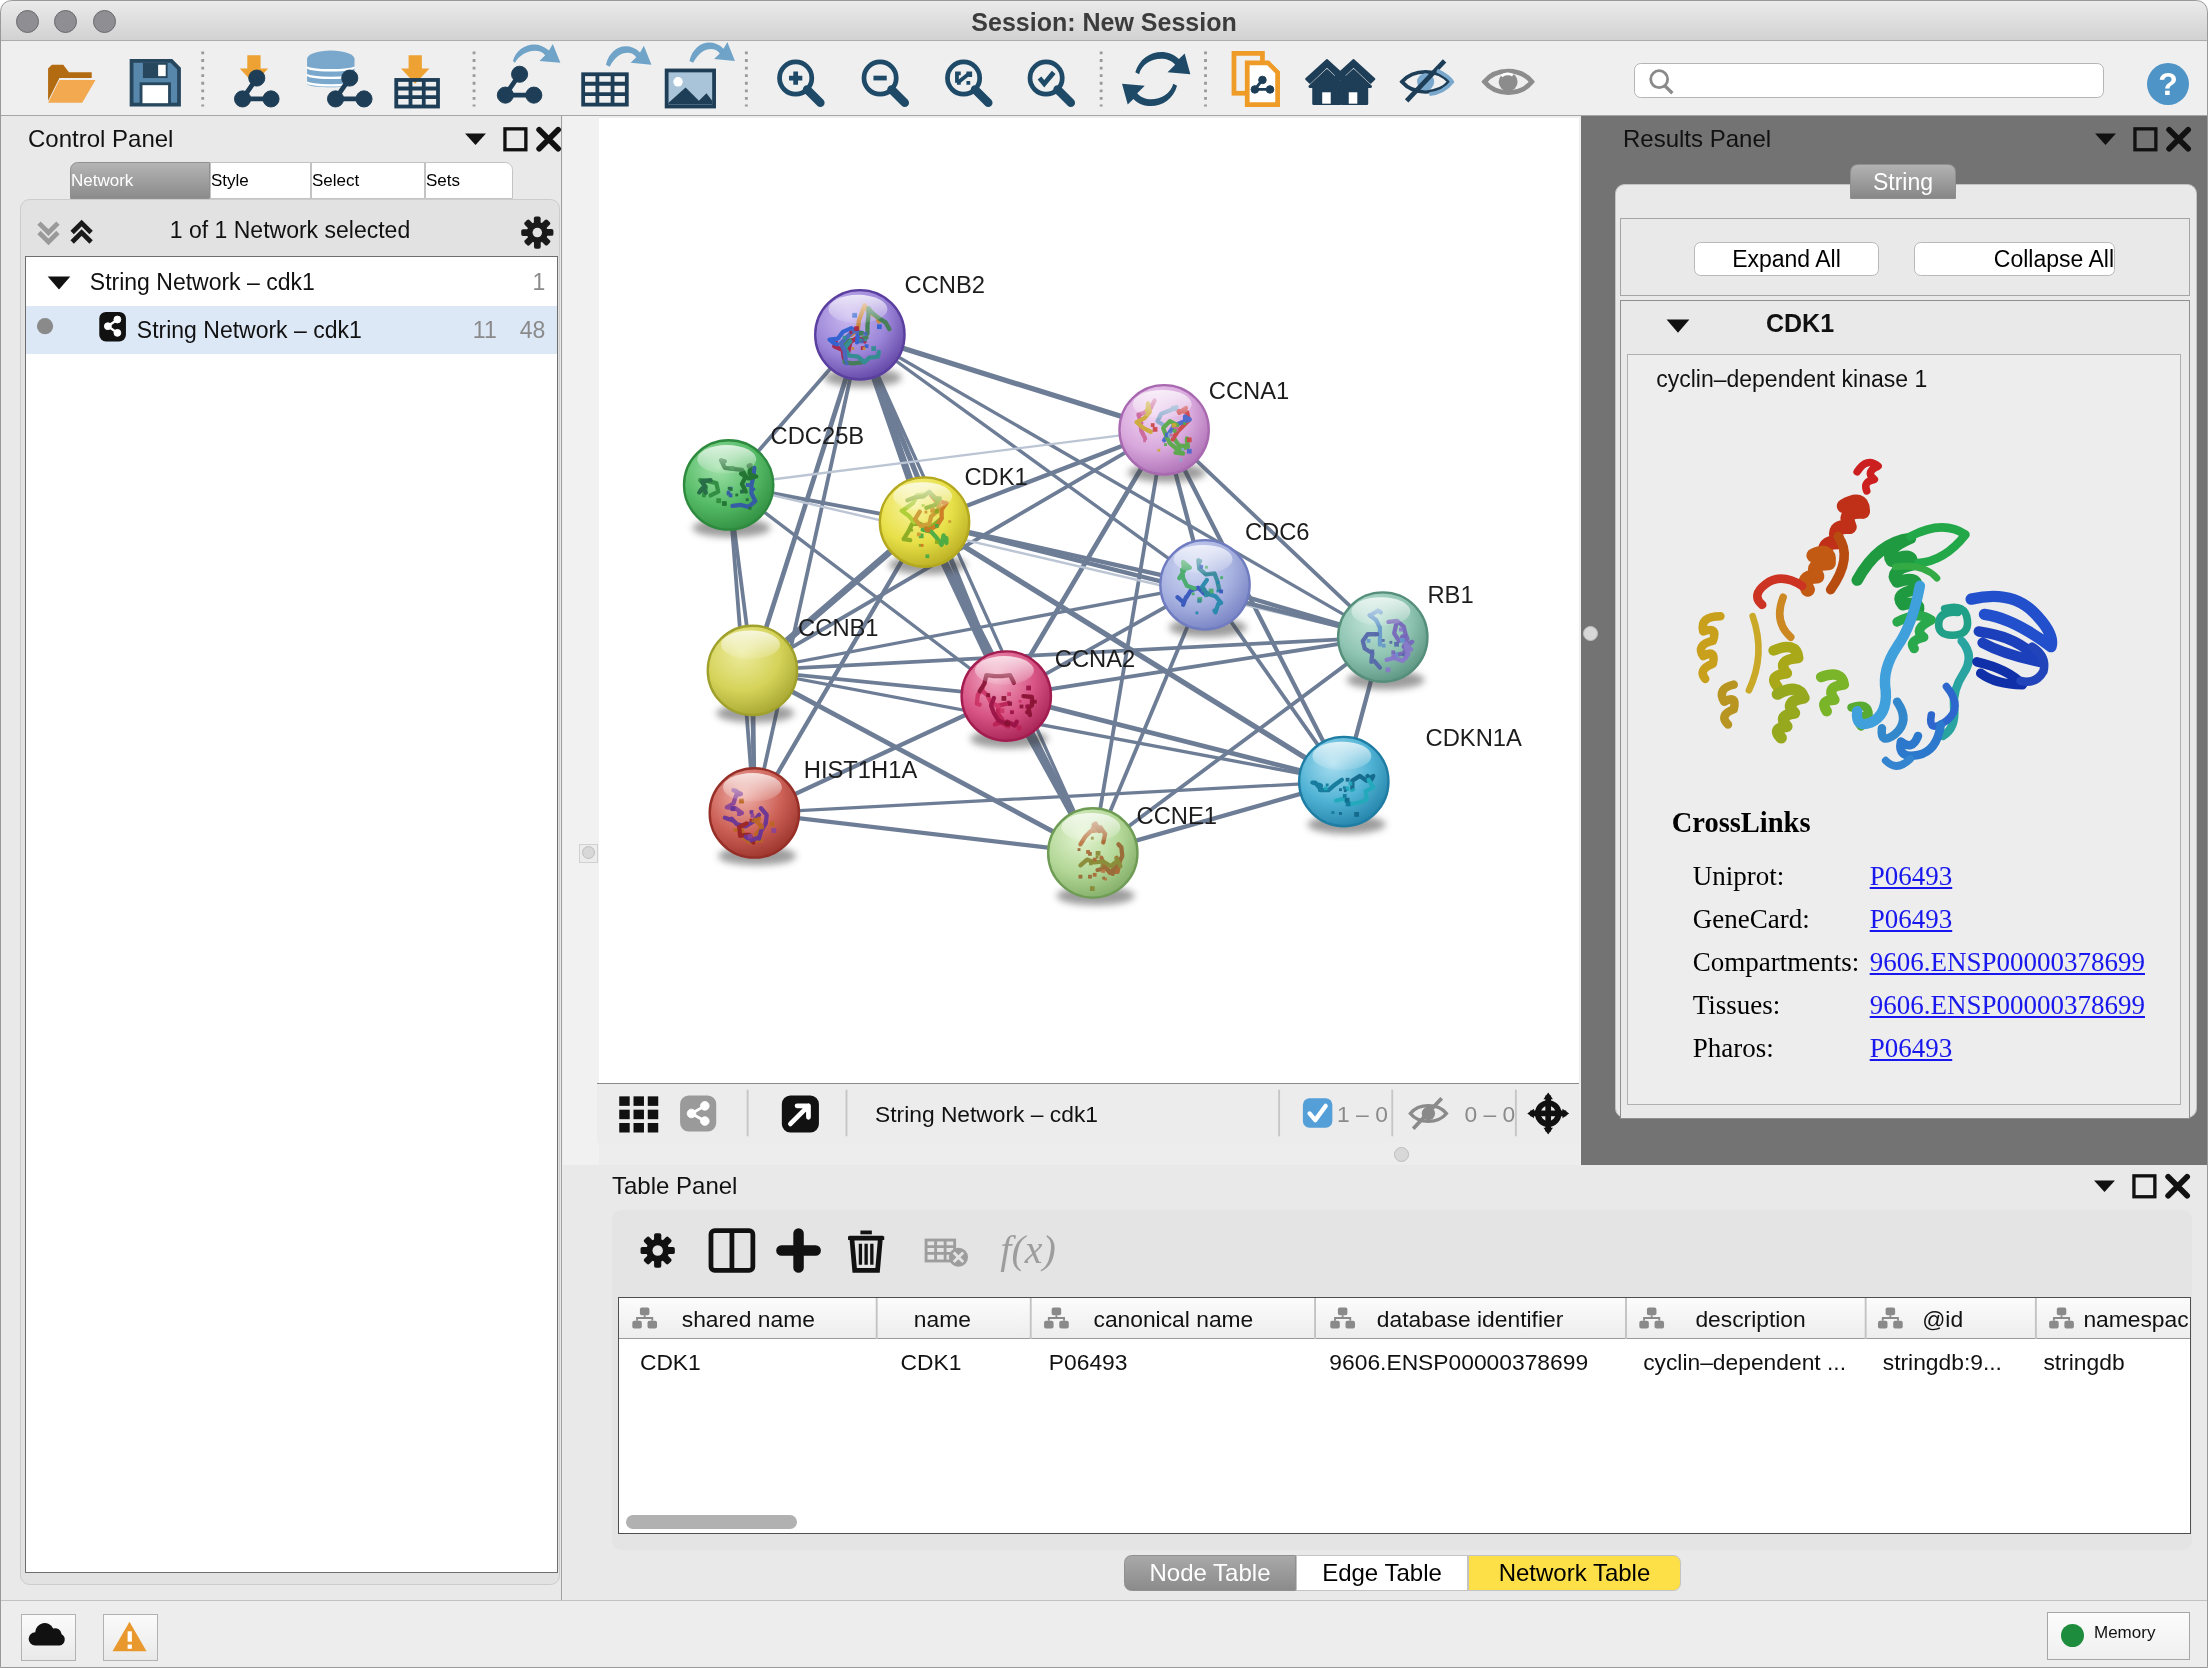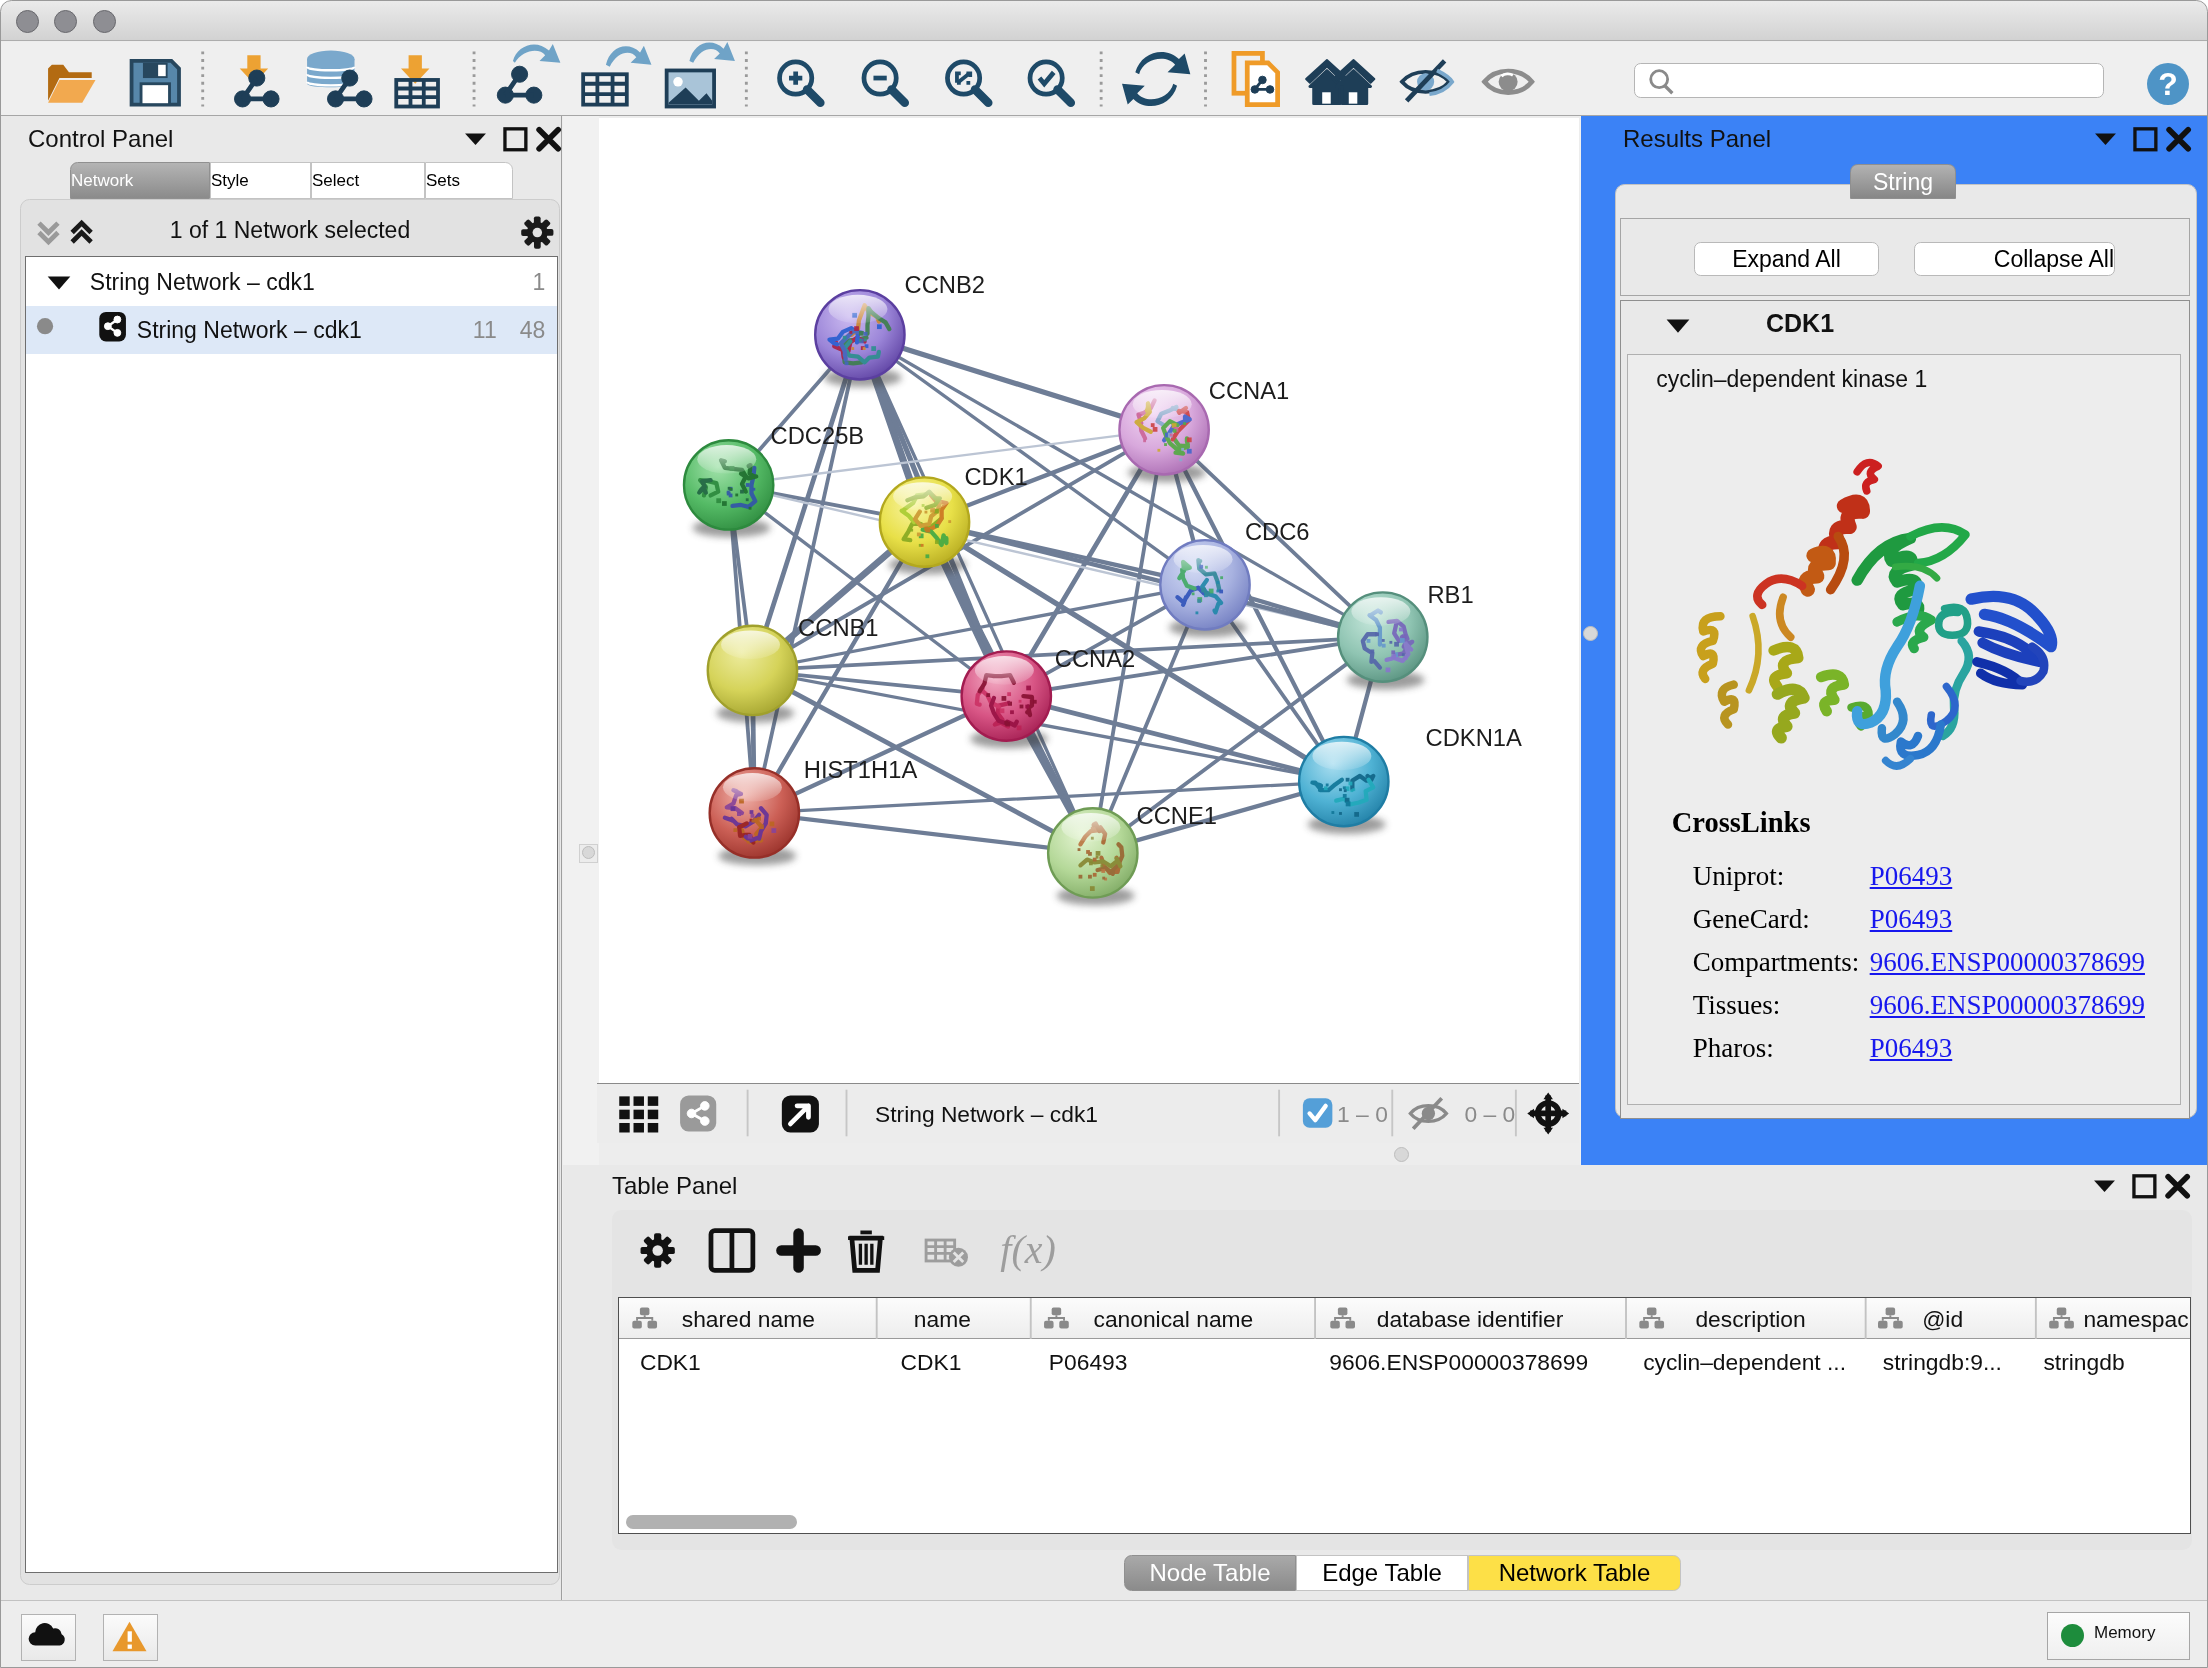--- a/index.html
+++ b/index.html
@@ -36,36 +36,37 @@
     background:#e2e2e2; border:1px solid #cccccc; border-radius:9.5px; }
   #cp-header { position:absolute; left:0; top:0; width:100%; height:54px; }
   #cp-tree { position:absolute; left:3.8px; top:56px; width:533px; height:1317px;
     background:#fff; border:1.9px solid #6e6e6e; }
   .trow { position:absolute; left:0; width:100%; height:48px; font-size:23px; }
   
   #netcanvas { left:599px; top:118px; width:980px; height:965px; background:#fff; }
   #nettoolbar { left:597px; top:1083px; width:982px; height:60px; background:#ececec;
     border-top:1.9px solid #8a8a8a; }
   
-  #rpanel { left:1581px; top:116px; width:628px; height:1049px; background:#3b82f6; }
+  #rpanel { left:1581px; top:116px; width:628px; height:1049px; background:#737373; }
   
   #tpanel { left:563px; top:1165px; width:1645px; height:435px; background:#e9e9e9; }
   
   #statusbar { left:0; top:1600px; width:2208px; height:68px; background:#ededed;
     border-top:1.9px solid #c2c2c2; }
   .winborder { left:0; top:0; width:2208px; height:1668px;
     border:1px solid #999999; border-radius:11.4px 11.4px 0 0; pointer-events:none; z-index:99; }
   .serif { font-family:"Liberation Serif", serif; }
 </style>
 </head>
 <body>
   <div class="abs" id="titlebar">
     <div class="tlight" style="left:16px;"></div>
     <div class="tlight" style="left:54px;"></div>
     <div class="tlight" style="left:93px;"></div>
+    <div id="title">Session: New Session</div>
   </div>
 
   <div class="abs" id="toolbar">
     <svg width="2208" height="74" viewBox="0 0 2322 78">
       <defs>
         <g id="shareglyph">
           <circle cx="0" cy="-14" r="8.5"></circle>
           <circle cx="-15" cy="8" r="8.5"></circle>
           <circle cx="15" cy="8" r="8.5"></circle>
           <path d="M0,-14 L-15,8 M-15,8 L15,8" stroke-width="5" fill="none"></path>

